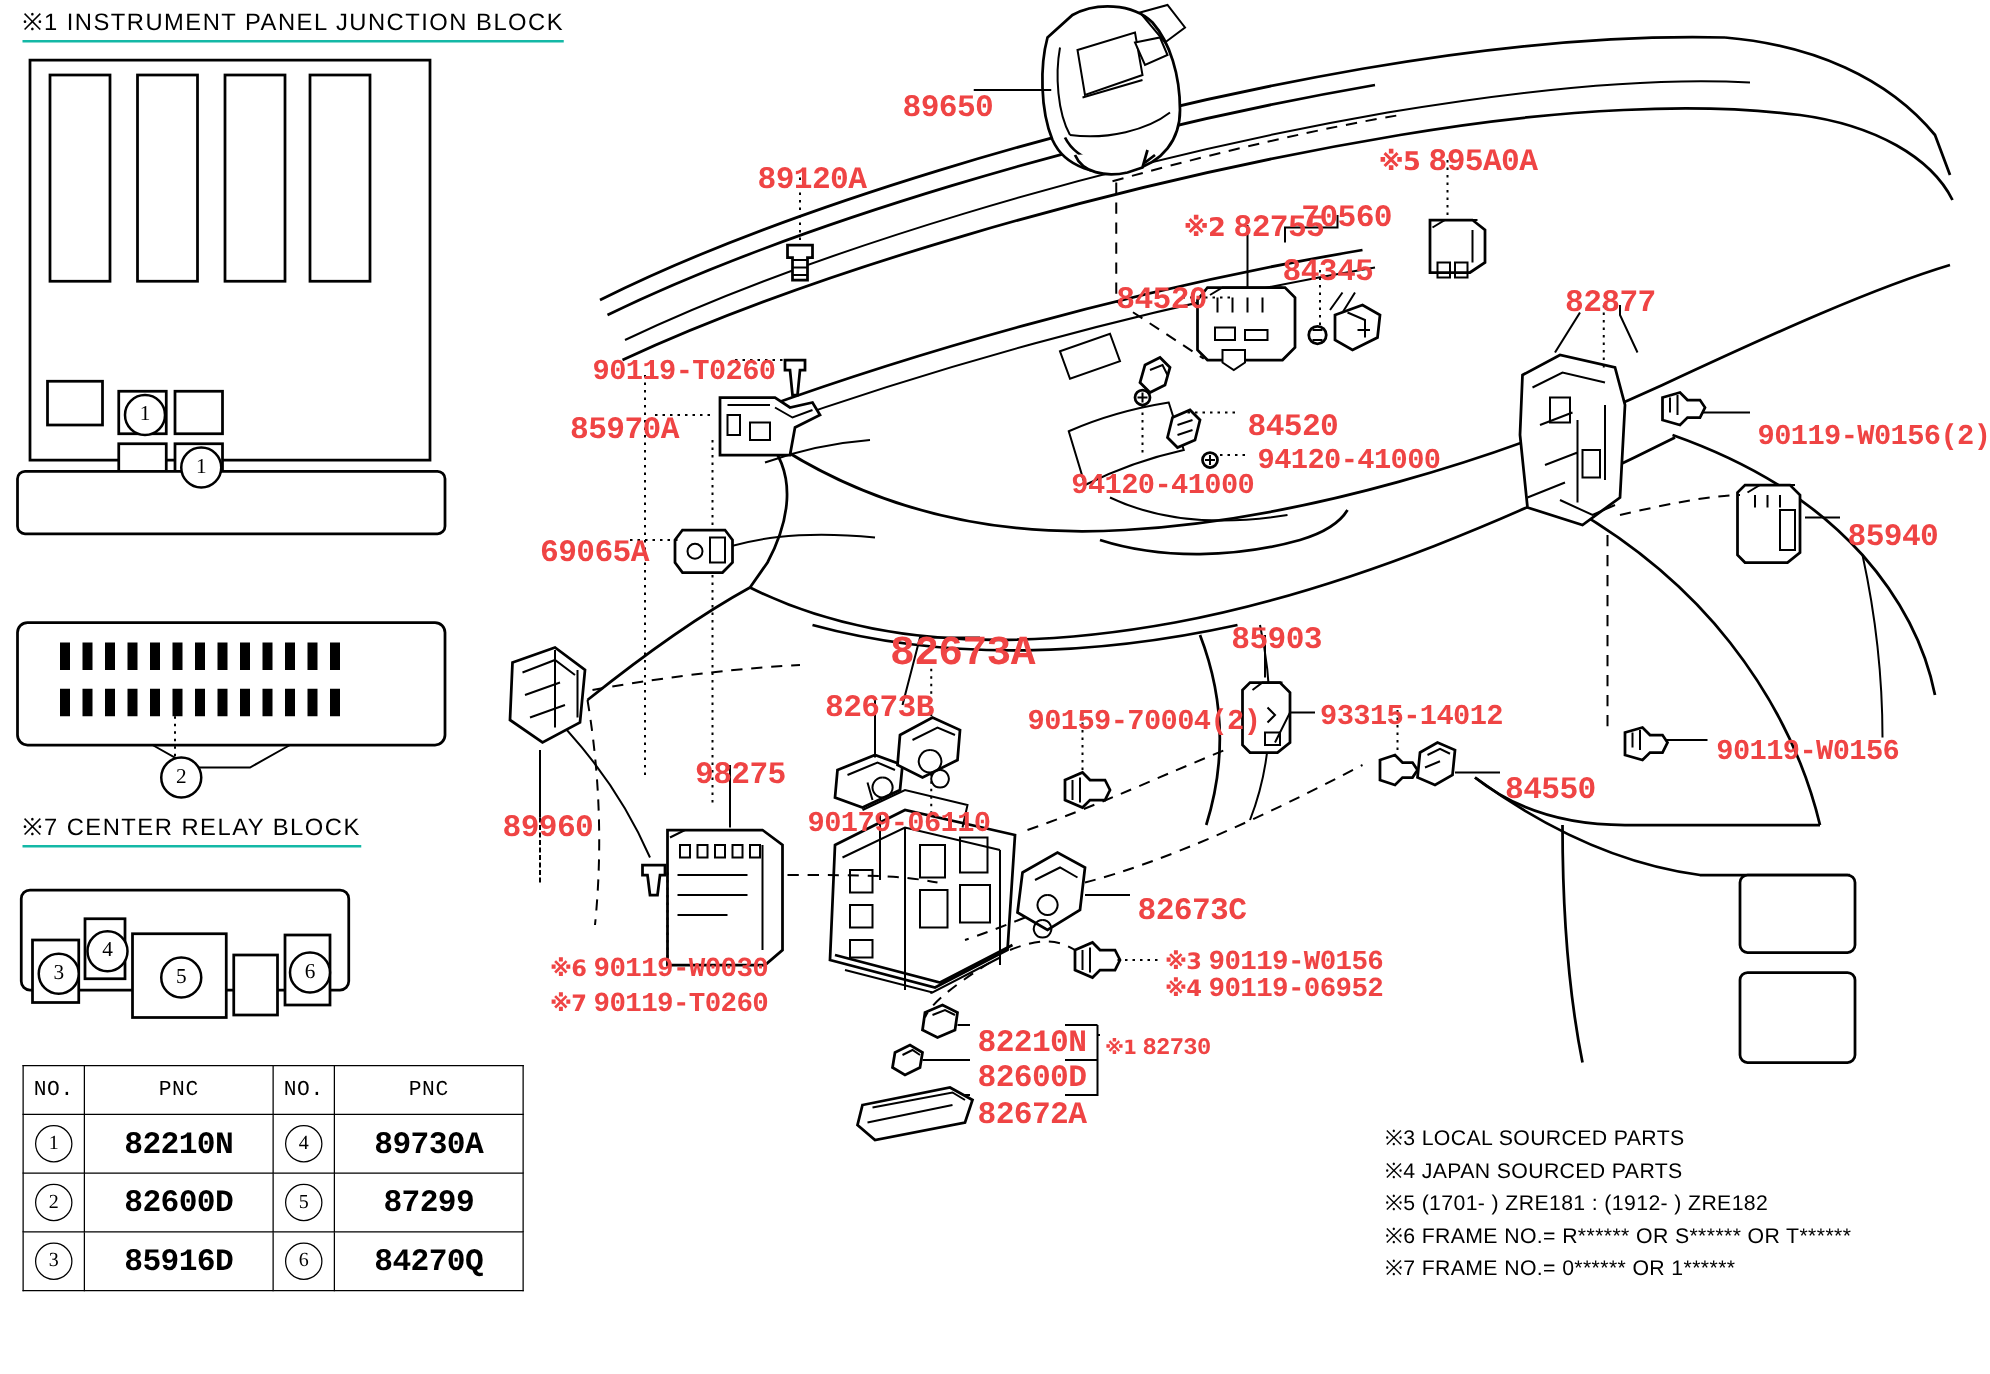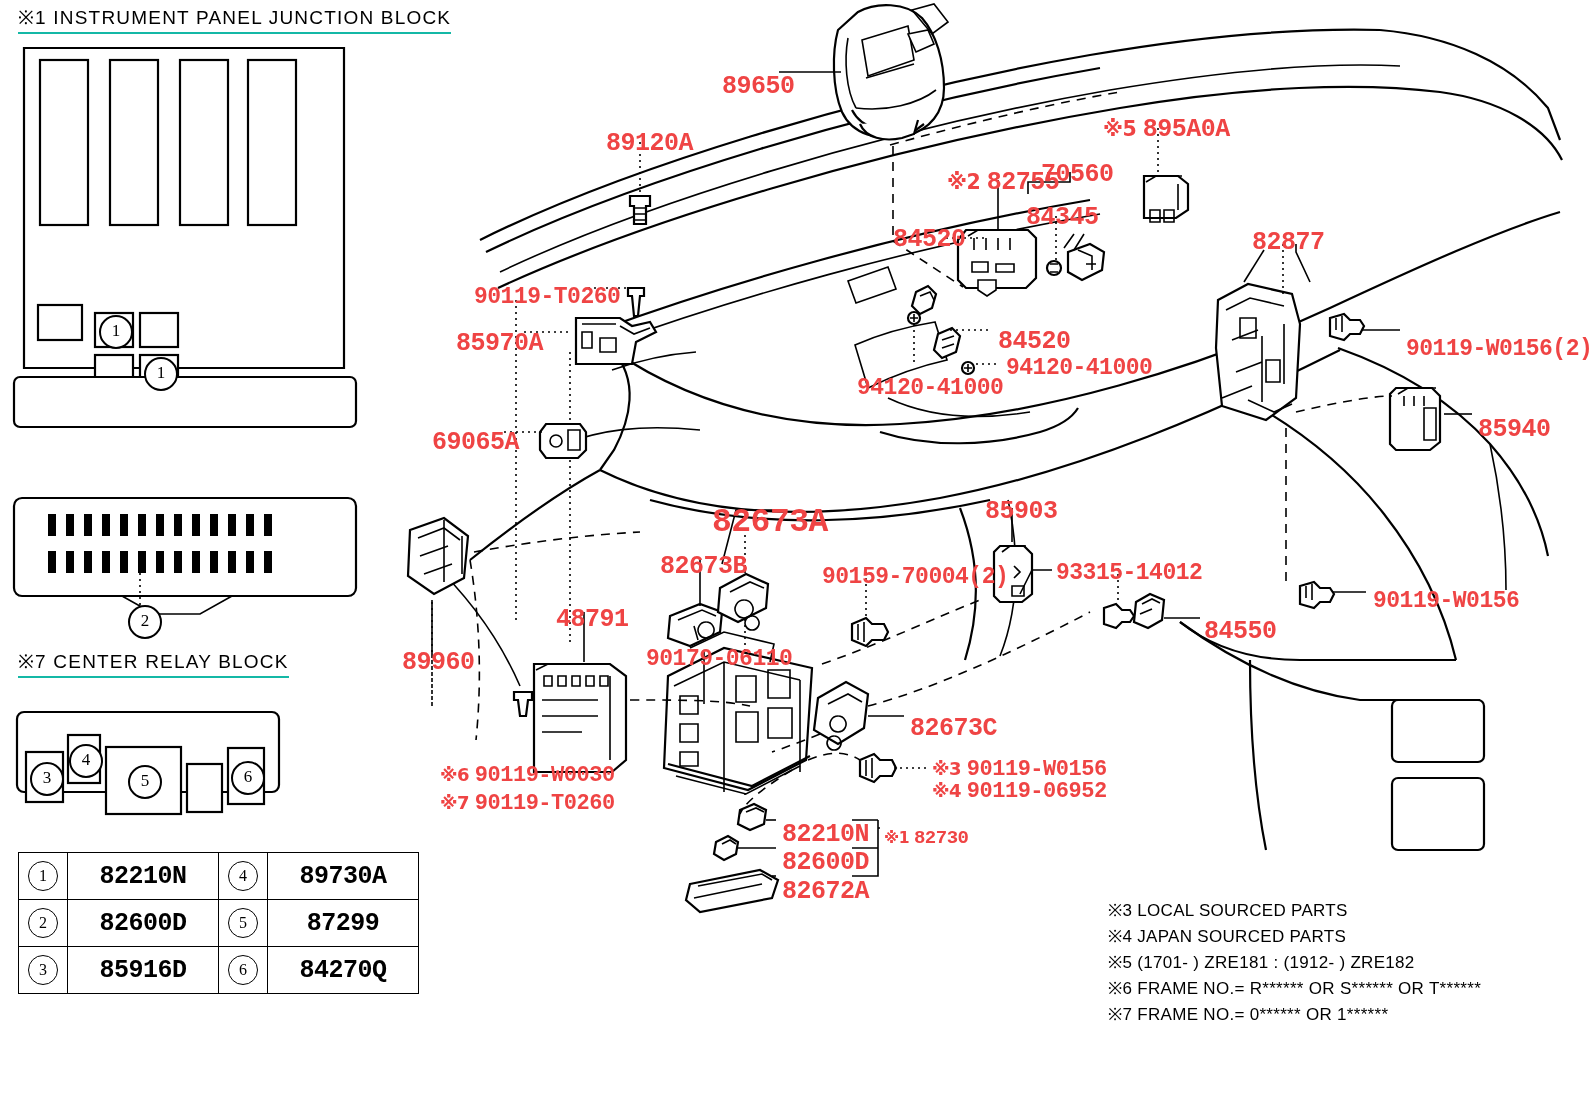--- a/index.html
+++ b/index.html
@@ -390,20 +390,26 @@
 
 <div class="hdr" style="left:18px;top:648px;">※7 CENTER RELAY BLOCK</div>
 <div class="cnum" style="left:30px;top:762px;">3</div>
 <div class="cnum" style="left:69px;top:744px;">4</div>
 <div class="cnum" style="left:128px;top:765px;">5</div>
 <div class="cnum" style="left:231px;top:761px;">6</div>
 
 <table class="pnc" style="left:18px;top:852px;">
   <tbody id="pnc-body">
       <tr>
+        <td class="hd no">NO.</td>
+        <td class="hd pnc">PNC</td>
+        <td class="hd no">NO.</td>
+        <td class="hd pnc">PNC</td>
+      </tr>
+      <tr>
         <td class="no"><span class="circ">1</span></td>
         <td class="pnc">82210N</td>
         <td class="no"><span class="circ">4</span></td>
         <td class="pnc">89730A</td>
       </tr>
       <tr>
         <td class="no"><span class="circ">2</span></td>
         <td class="pnc">82600D</td>
         <td class="no"><span class="circ">5</span></td>
         <td class="pnc">87299</td>
@@ -440,21 +446,21 @@
     <div class="lbl mono" style="left: 1406px; top: 336px; font-size: 23px;">90119-W0156(2)</div>
     <div class="lbl mono" style="left: 1006px; top: 355px; font-size: 23px;">94120-41000</div>
     <div class="lbl mono" style="left: 857px; top: 375px; font-size: 23px;">94120-41000</div>
     <div class="lbl mono" style="left: 1478px; top: 415px; font-size: 25px;">85940</div>
     <div class="lbl mono" style="left: 432px; top: 428px; font-size: 25px;">69065A</div>
     <div class="lbl mono" style="left: 985px; top: 497px; font-size: 25px;">85903</div>
     <div class="lbl mono" style="left: 712px; top: 504px; font-size: 33px;">82673A</div>
     <div class="lbl mono" style="left: 660px; top: 552px; font-size: 25px;">82673B</div>
     <div class="lbl mono" style="left: 822px; top: 564px; font-size: 23px;">90159-70004(2)</div>
     <div class="lbl mono" style="left: 1056px; top: 560px; font-size: 23px;">93315-14012</div>
-    <div class="lbl mono" style="left: 556px; top: 605px; font-size: 25px;">48791</div>
+    <div class="lbl mono" style="left: 556px; top: 605px; font-size: 25px;">98275</div>
     <div class="lbl mono" style="left: 1204px; top: 617px; font-size: 25px;">84550</div>
     <div class="lbl mono" style="left: 402px; top: 648px; font-size: 25px;">89960</div>
     <div class="lbl mono" style="left: 646px; top: 646px; font-size: 23px;">90179-06110</div>
     <div class="lbl mono" style="left: 1373px; top: 588px; font-size: 23px;">90119-W0156</div>
     <div class="lbl mono" style="left: 910px; top: 714px; font-size: 25px;">82673C</div>
     <div class="lbl mono" style="left: 932px; top: 757px; font-size: 22px;"><span class="kanji">※3 </span>90119-W0156</div>
     <div class="lbl mono" style="left: 932px; top: 779px; font-size: 22px;"><span class="kanji">※4 </span>90119-06952</div>
     <div class="lbl mono" style="left: 440px; top: 763px; font-size: 22px;"><span class="kanji">※6 </span>90119-W0030</div>
     <div class="lbl mono" style="left: 440px; top: 791px; font-size: 22px;"><span class="kanji">※7 </span>90119-T0260</div>
     <div class="lbl mono" style="left: 782px; top: 820px; font-size: 25px;">82210N</div>

